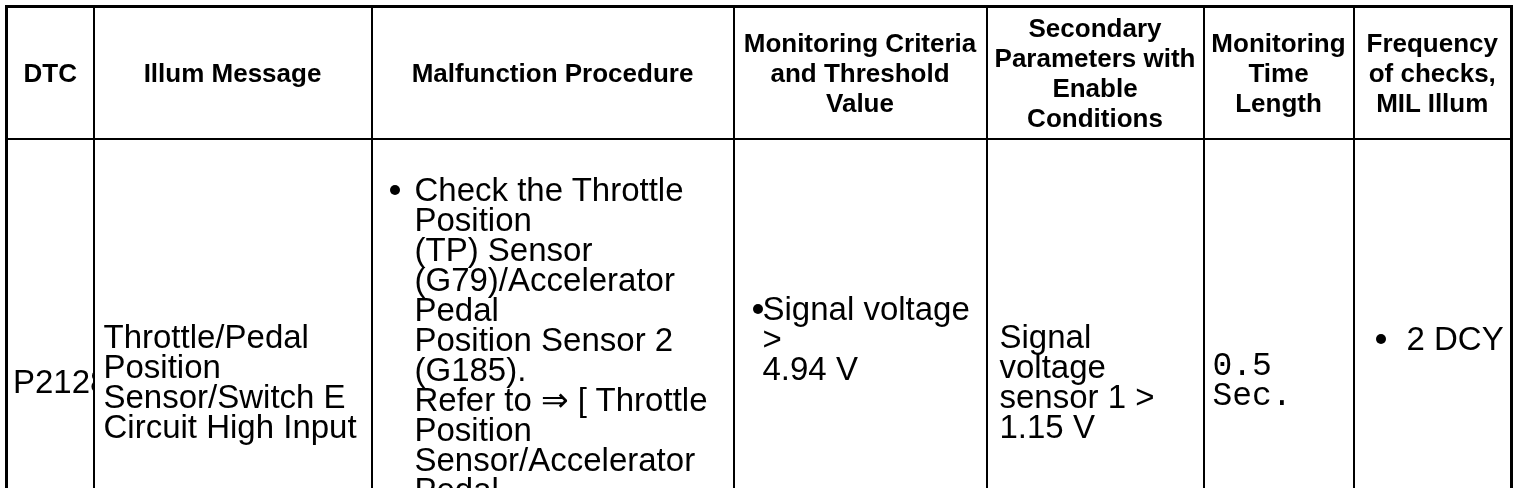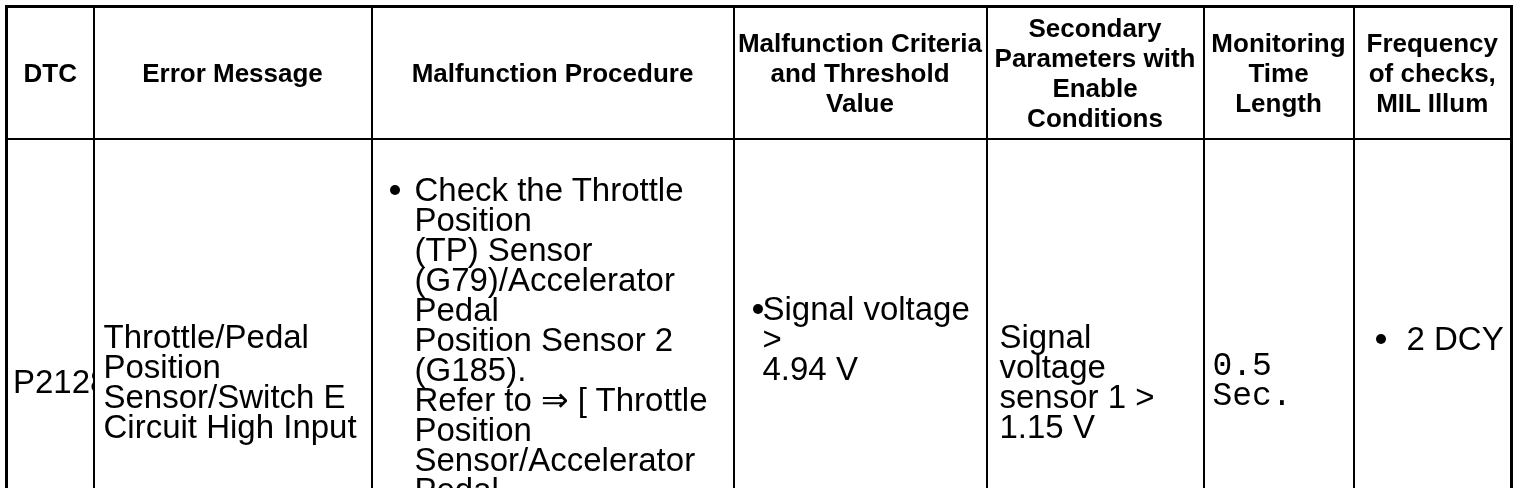--- a/index.html
+++ b/index.html
@@ -74,23 +74,23 @@
       <col style="width:278px">
       <col style="width:362px">
       <col style="width:253px">
       <col style="width:217px">
       <col style="width:150px">
       <col style="width:158px">
     </colgroup>
     <thead>
       <tr>
         <th>DTC</th>
-        <th>Error Message</th>
+        <th>Illum Message</th>
         <th>Malfunction Procedure</th>
-        <th>Malfunction Criteria
+        <th>Monitoring Criteria
 and Threshold
 Value</th>
         <th>Secondary
 Parameters with
 Enable
 Conditions</th>
         <th>Monitoring
 Time
 Length</th>
         <th>Frequency

